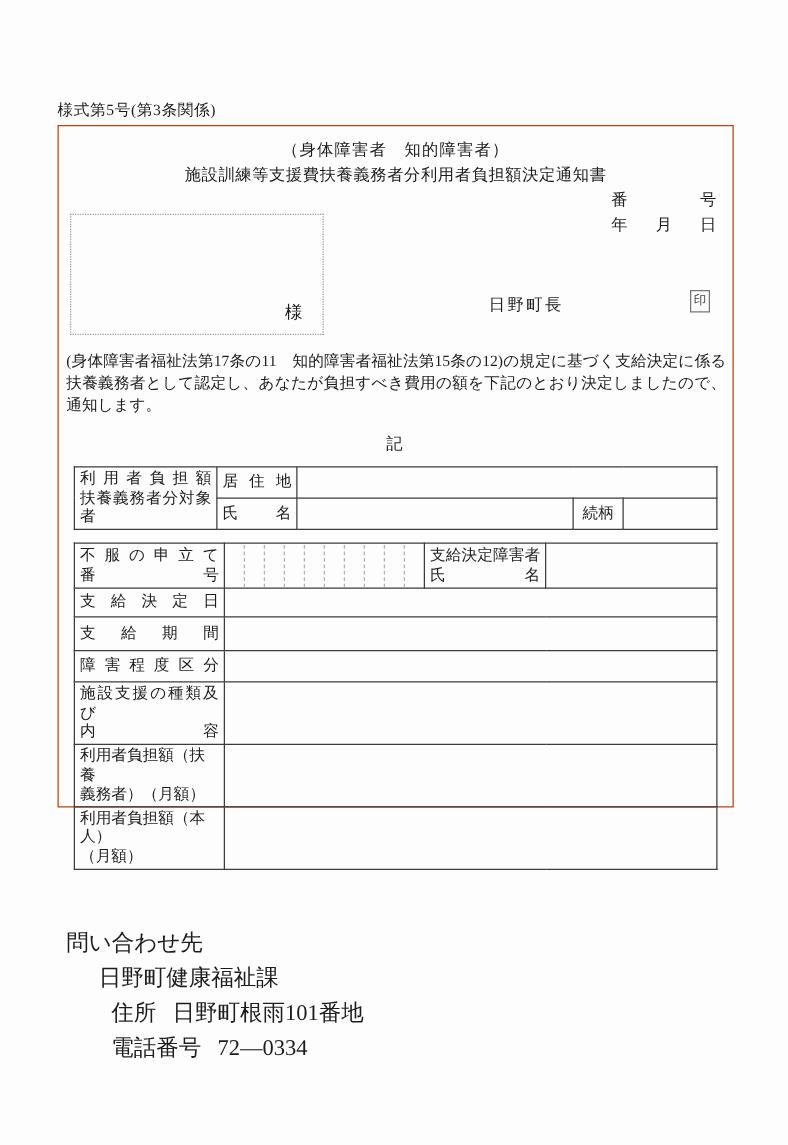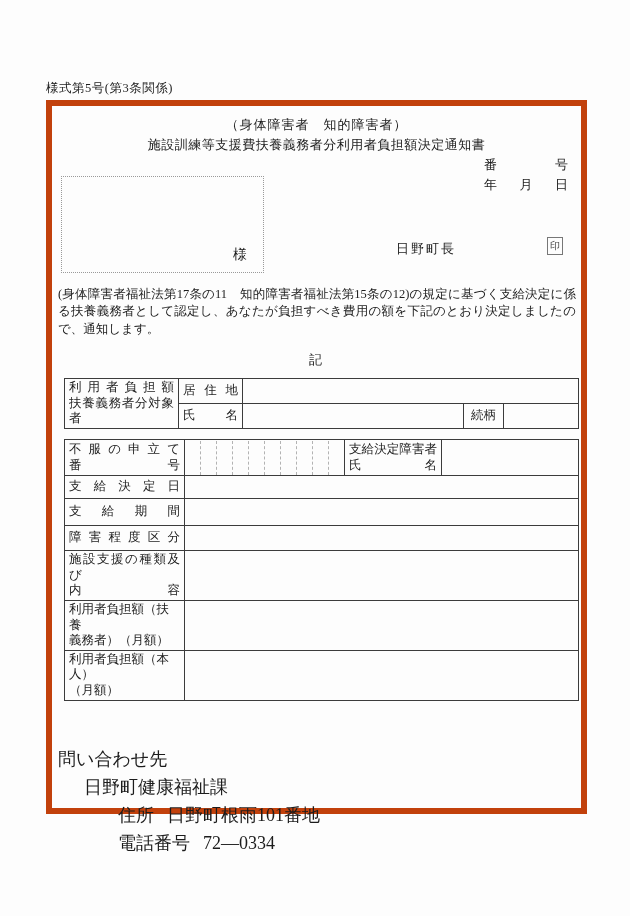--- a/index.html
+++ b/index.html
@@ -14,22 +14,22 @@
     width:630px; height:916px;
     background:#fdfdfd;
     overflow:hidden;
   }
   .form-number {
     position:absolute; left:46px; top:80px;
     font-size:12.5px; letter-spacing:0.5px;
   }
   .outer-box {
     position:absolute; left:46px; top:100px;
-    width:541px; height:714px;
-    border:6px solid #c2410c;
+    width:541px; height:546px;
+    border:1px solid #c2410c;
     background:#fdfdfd;
   }
   .title-block { position:absolute; top:9px; left:0; width:100%; text-align:center; font-size:13px; line-height:1.5; }
   .title-block .subtitle { letter-spacing:1px; }
   .title-block .main-title { letter-spacing:0.5px; }
 
   .number-date { position:absolute; top:49px; right:13px; width:84px; font-size:13px; }
   .nd-row { display:flex; justify-content:space-between; line-height:20px; }
 
   .addr-box {
@@ -67,21 +67,21 @@
   .digit-td { padding:0; }
   .digit-cell { display:flex; width:100%; height:34px; }
   .digit-cell span { flex:1; border-right:1px dashed #b3b3b3; }
   .digit-cell span:last-child { border-right:none; }
 
   .appeal { position:absolute; left:6px; right:4px; top:565px; font-size:12.5px; line-height:1.5; }
   .appeal .appeal-text { padding-left:13px; text-indent:13px; text-align:justify; }
 
   .contact { position:absolute; left:6px; top:640px; font-size:18px; line-height:1.55; }
   .contact .c-dept { margin-left:26px; }
-  .contact .c-line { margin-left:60px; }
+  .contact .c-line { margin-left:36px; }
   .c-line .sep { display:inline-block; width:13px; }
 </style>
 </head>
 <body>
 
 <div class="page">
 
   <div class="form-number">様式第5号(第3条関係)</div>
 
   <div class="outer-box">

